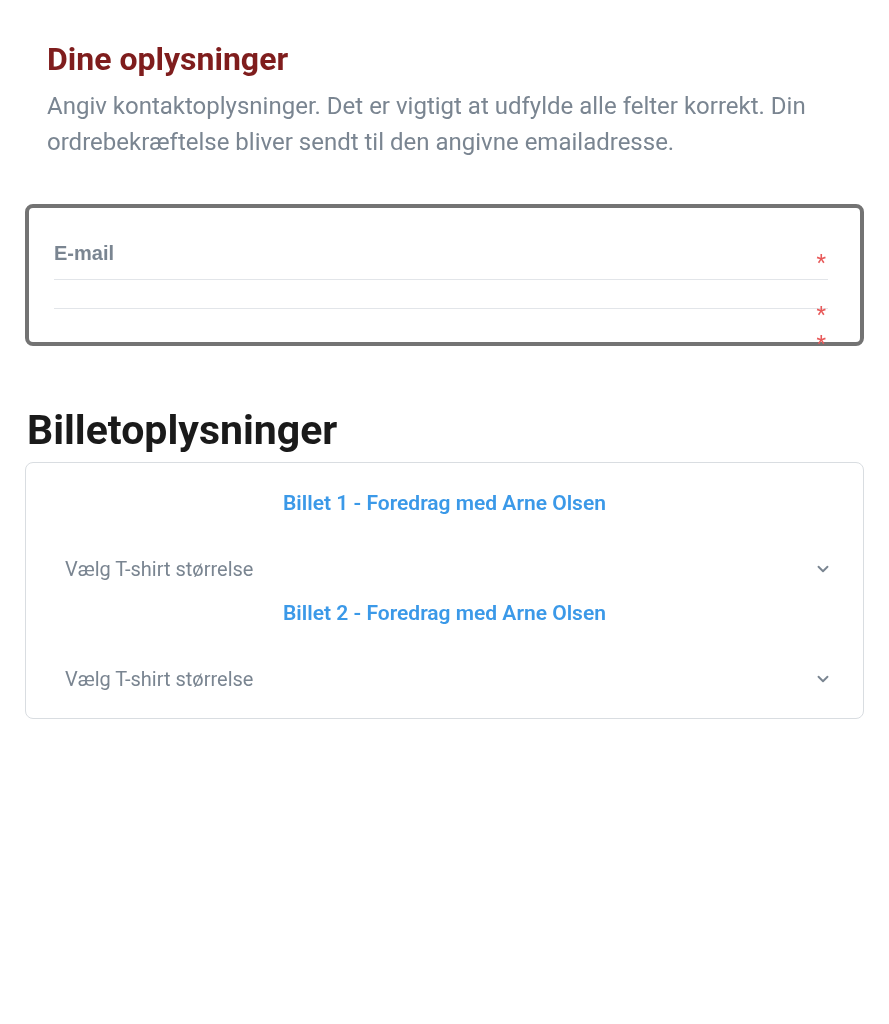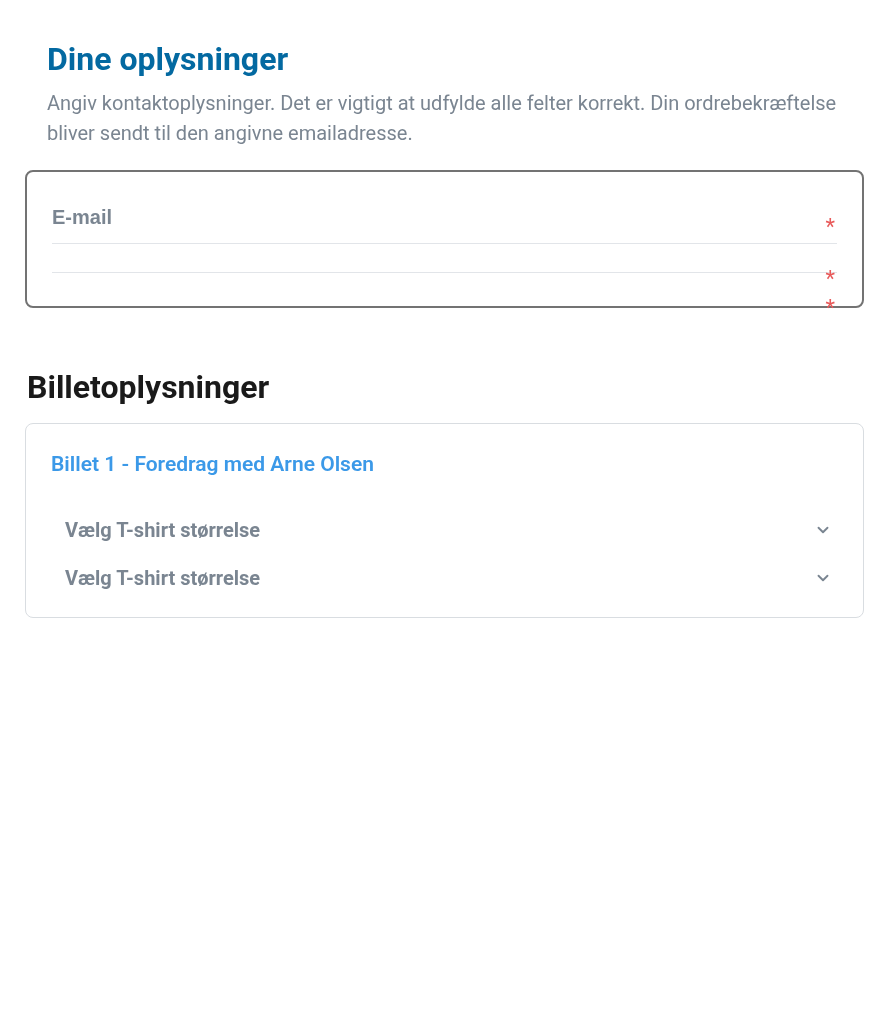--- a/index.html
+++ b/index.html
@@ -10,42 +10,43 @@
     body {
       font-family: -apple-system, BlinkMacSystemFont, "Segoe UI", Roboto, Helvetica, Arial, sans-serif;
       background: #ffffff;
       padding: 40px 25px;
       width: 889px;
       color: #333;
     }
     .section-title {
       font-size: 32px;
       font-weight: 700;
-      color: #0369a1;
+      color: #7f1d1d;
       margin-bottom: 10px;
       padding-left: 22px;
     }
     .section-description {
-      font-size: 20px;
+      font-size: 24px;
       color: #7a8591;
       line-height: 1.5;
-      margin-bottom: 22px;
+      margin-bottom: 44px;
       padding-left: 22px;
       padding-right: 22px;
     }
     .panel {
-      border: 2px solid #737373;
+      border: 4px solid #737373;
       border-radius: 8px;
-      padding: 20px 25px 5px 25px;
+      padding: 20px 32px 5px 25px;
       margin-bottom: 60px;
     }
     .panel-2 {
       border: 1px solid #d9dde1;
       border-radius: 8px;
       padding: 20px 25px 15px 25px;
+      text-align: center;
     }
     .field {
       position: relative;
       padding: 14px 0;
       border-bottom: 1px solid #e2e5e9;
     }
     .field:last-child {
       border-bottom: none;
     }
     .field-input {
@@ -85,35 +86,35 @@
       border-bottom: 1px solid #e2e5e9;
       margin-bottom: 25px;
       cursor: pointer;
     }
     .select-field:last-child {
       border-bottom: none;
       margin-bottom: 0;
     }
     .select-field .label {
       font-size: 20px;
-      font-weight: 700;
+      font-weight: 400;
       color: #7a8591;
       padding-left: 14px;
     }
     .chevron {
       display: inline-block;
       width: 18px;
       height: 18px;
       margin-right: 6px;
     }
     .section-title-2 {
-      font-size: 32px;
+      font-size: 41px;
       font-weight: 700;
       color: #1a1a1a;
-      margin-bottom: 17px;
+      margin-bottom: 8px;
       padding-left: 2px;
     }
     .ticket-block:last-child .select-field {
       border-bottom: none;
       margin-bottom: 0;
     }
   </style>
 </head>
 <body>
 
@@ -141,20 +142,21 @@
     <div class="select-field">
       <span class="label">Vælg T-shirt størrelse</span>
       <span class="chevron">
         <svg viewBox="0 0 24 24" width="18" height="18" fill="none" stroke="#7a8591" stroke-width="2.5" stroke-linecap="round" stroke-linejoin="round">
             <polyline points="6 9 12 15 18 9"></polyline>
           </svg>
       </span>
     </div>
   </div>
   <div class="ticket-block">
+    <div class="ticket-label">Billet 2 - Foredrag med Arne Olsen</div>
     <div class="select-field">
       <span class="label">Vælg T-shirt størrelse</span>
       <span class="chevron">
         <svg viewBox="0 0 24 24" width="18" height="18" fill="none" stroke="#7a8591" stroke-width="2.5" stroke-linecap="round" stroke-linejoin="round">
             <polyline points="6 9 12 15 18 9"></polyline>
           </svg>
       </span>
     </div>
   </div>
 </div>

